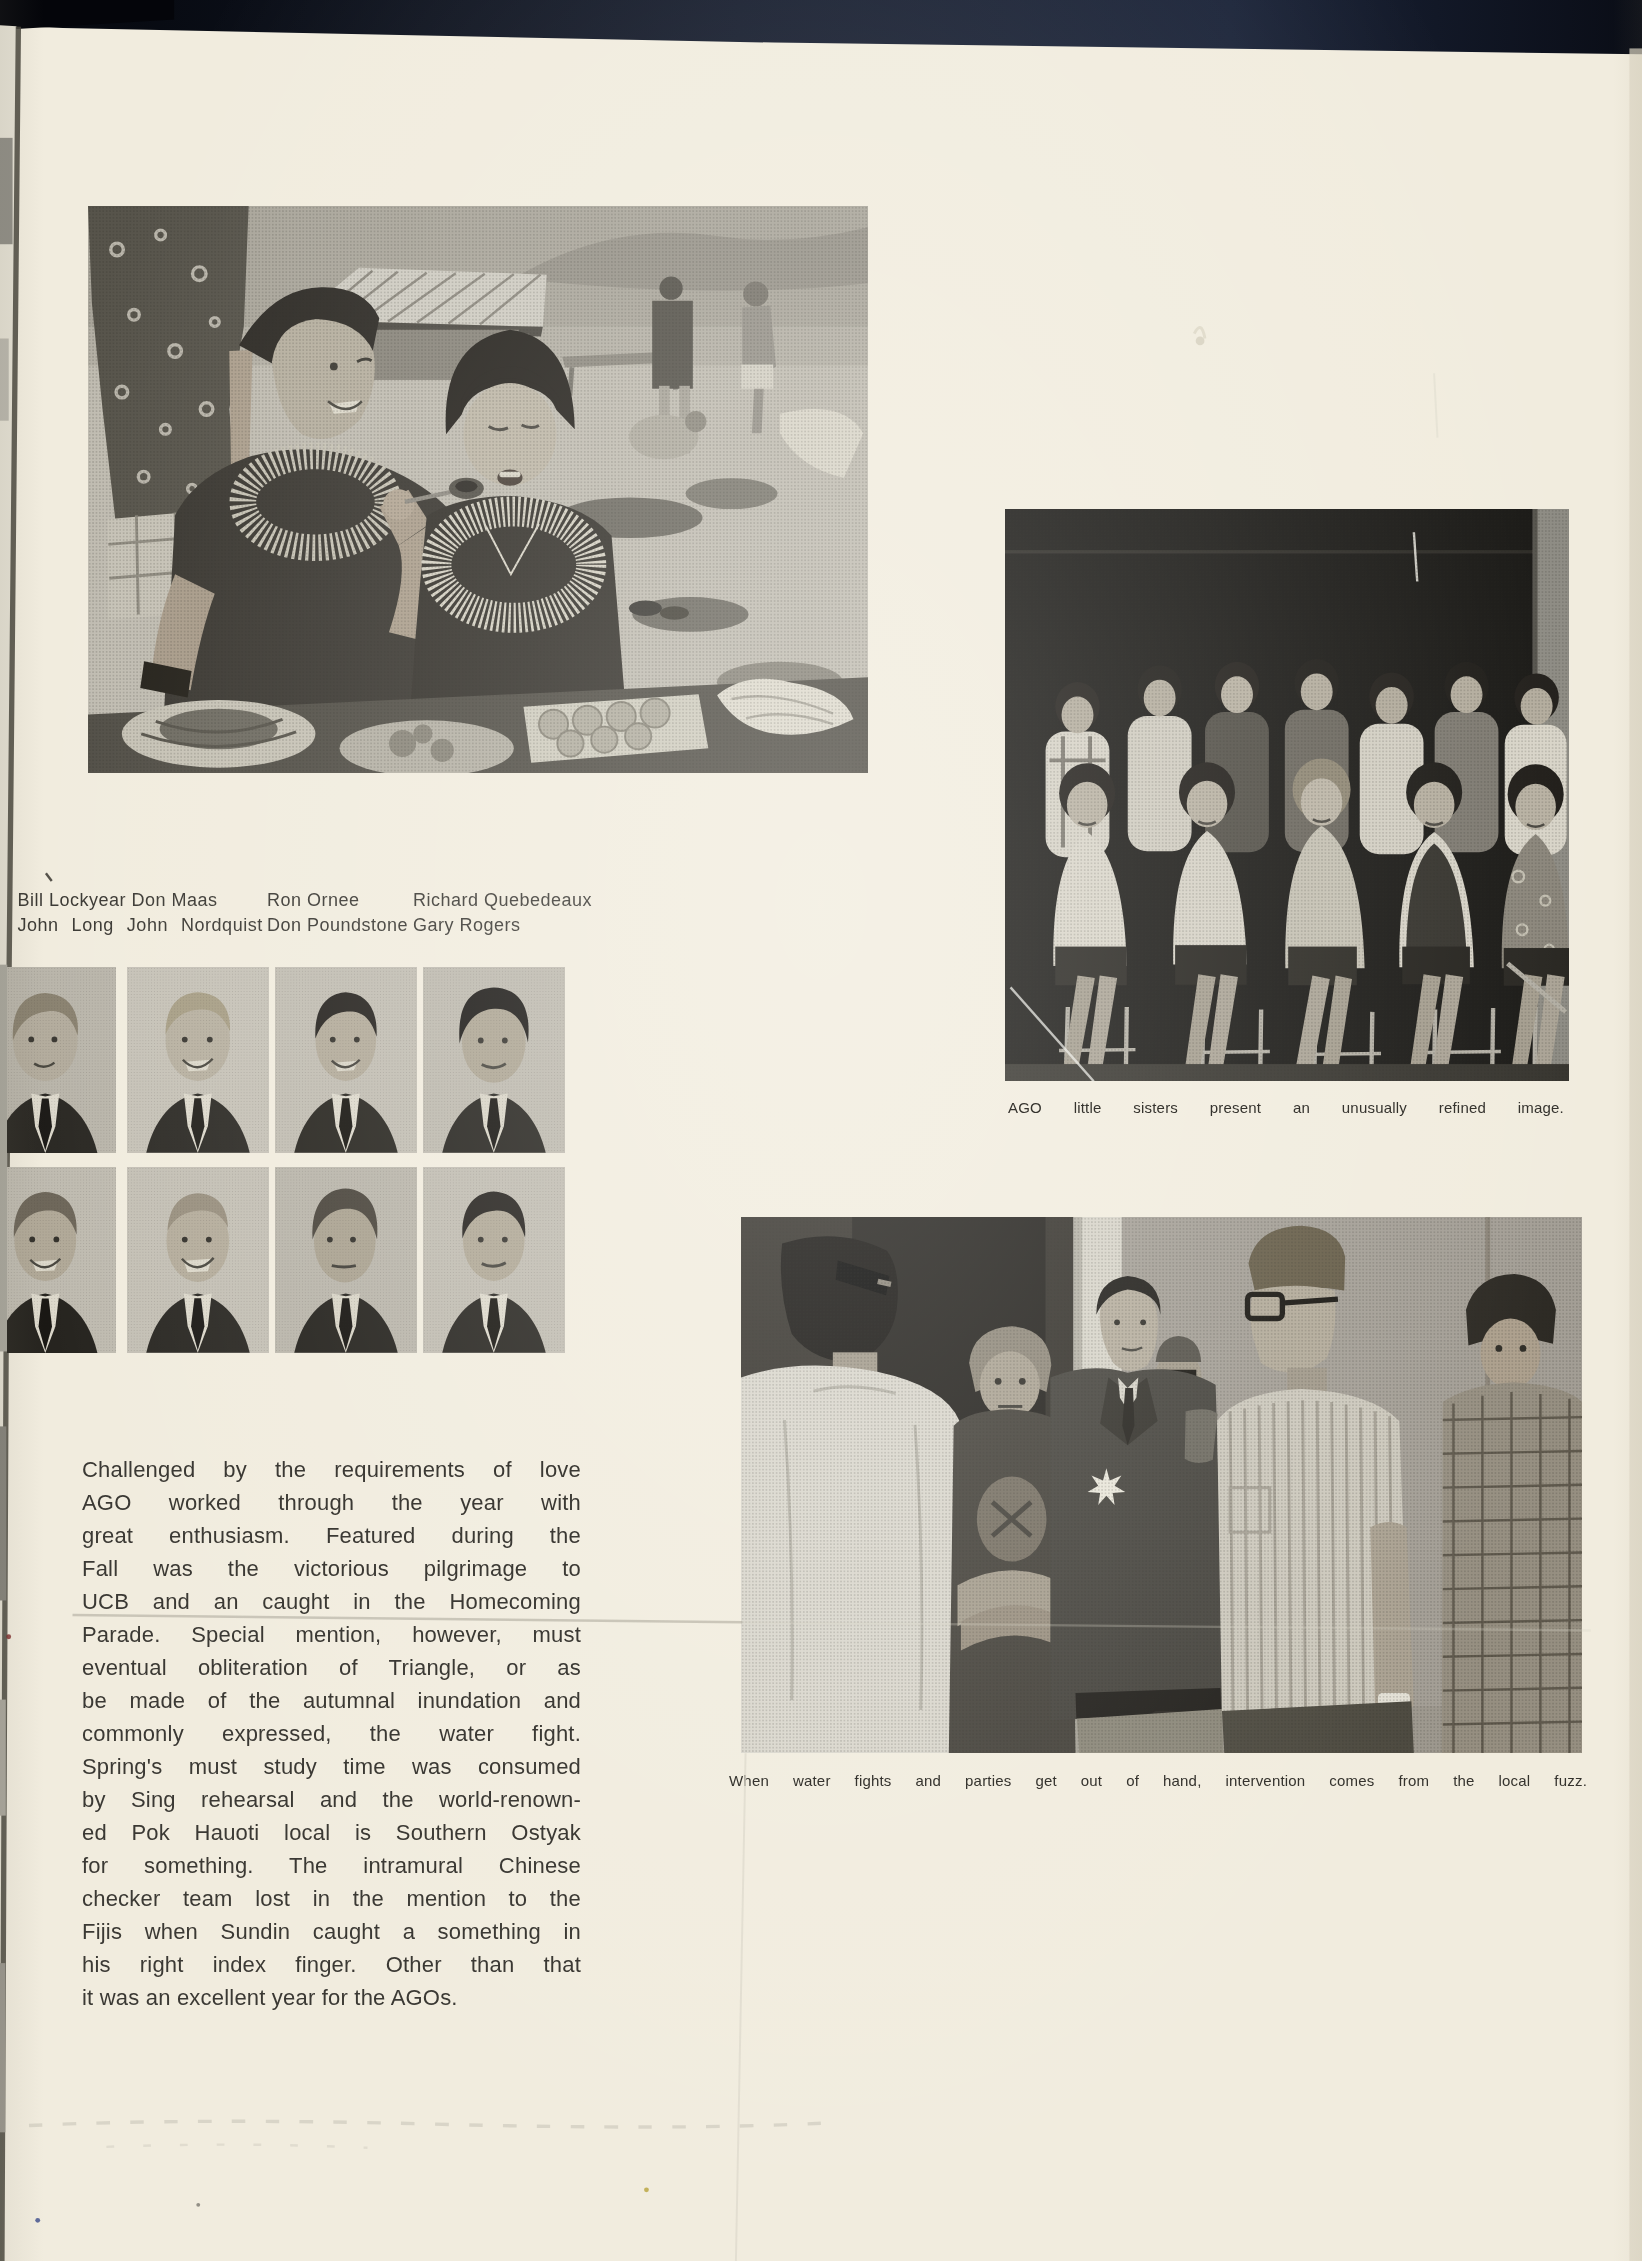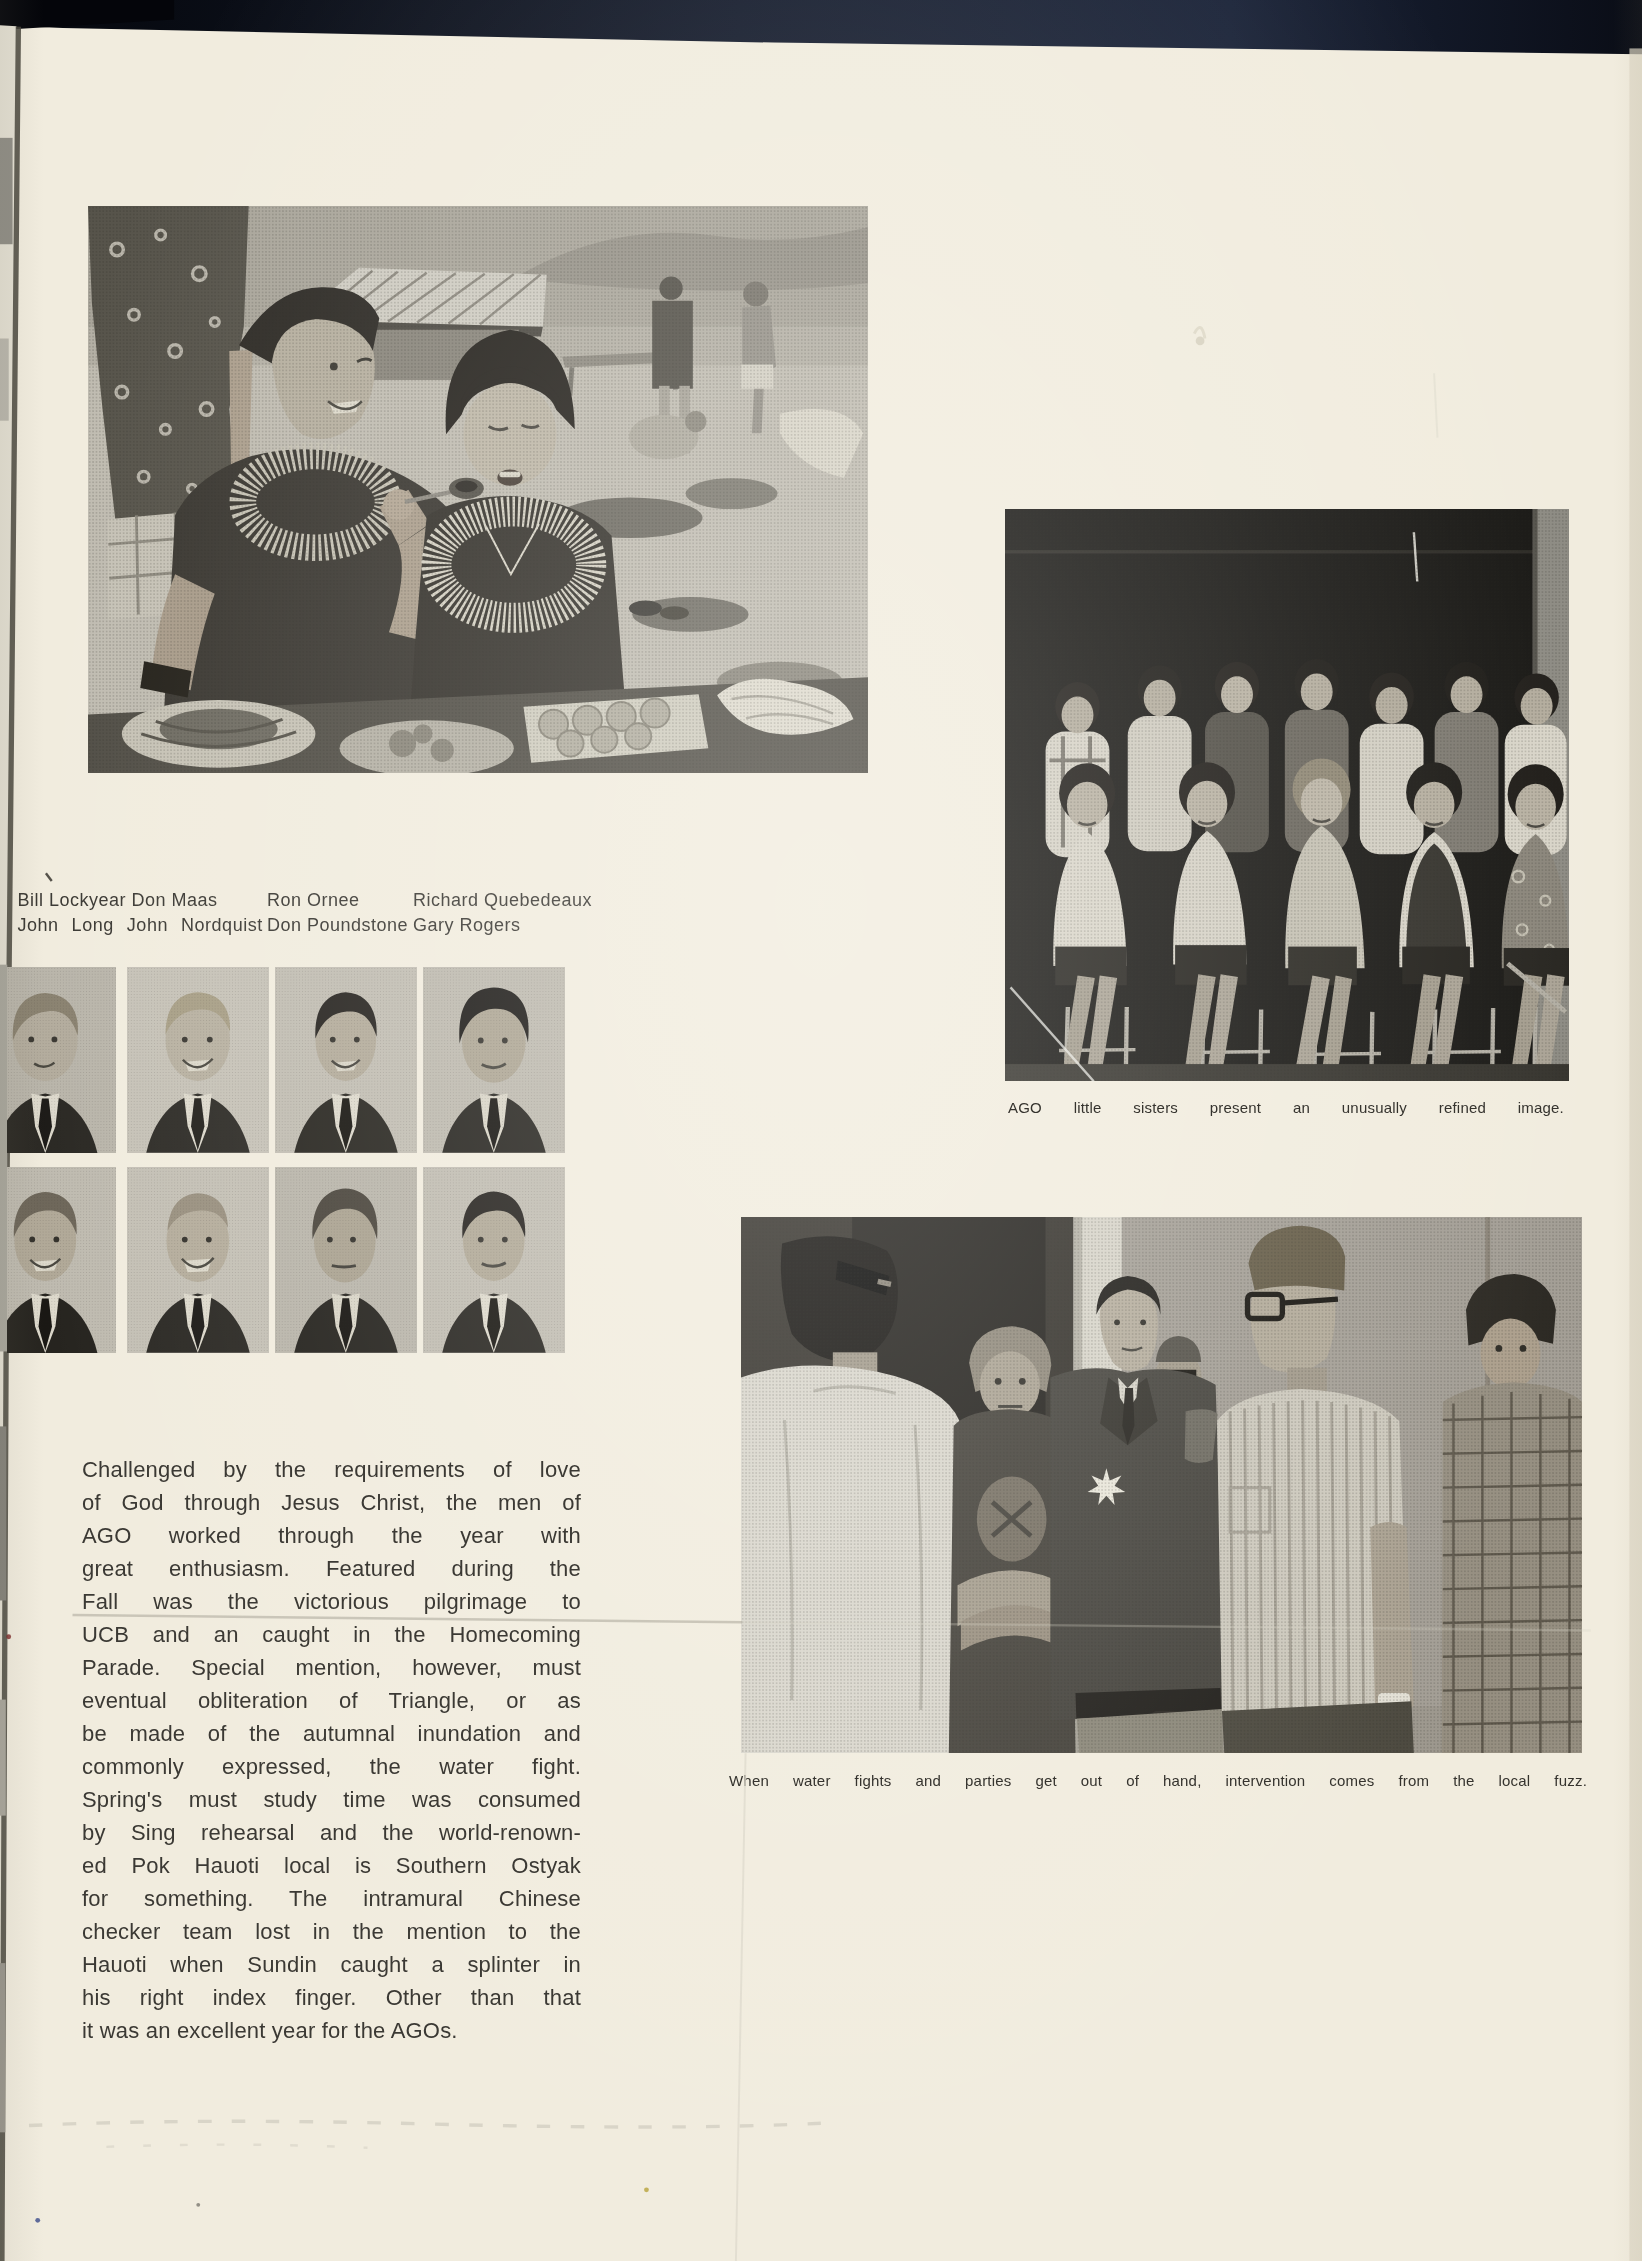--- a/index.html
+++ b/index.html
@@ -496,35 +496,34 @@
     </svg>
   </div>
 
   <div class="caption cap-police">
     <span>When water fights and parties get out of hand, intervention comes from the local fuzz.</span>
   </div>
 
   <div class="body-text">
 
   <div class="body-line">Challenged by the requirements of love</div>
-      <div class="body-line">of God through Jesus Christ, the men of</div>
       <div class="body-line">AGO worked through the year with</div>
       <div class="body-line">great enthusiasm. Featured during the</div>
       <div class="body-line">Fall was the victorious pilgrimage to</div>
       <div class="body-line">UCB and an caught in the Homecoming</div>
       <div class="body-line">Parade. Special mention, however, must</div>
       <div class="body-line">eventual obliteration of Triangle, or as</div>
       <div class="body-line">be made of the autumnal inundation and</div>
       <div class="body-line">commonly expressed, the water fight.</div>
       <div class="body-line">Spring's must study time was consumed</div>
       <div class="body-line">by Sing rehearsal and the world-renown-</div>
       <div class="body-line">ed Pok Hauoti local is Southern Ostyak</div>
       <div class="body-line">for something. The intramural Chinese</div>
       <div class="body-line">checker team lost in the mention to the</div>
-      <div class="body-line">Hauoti when Sundin caught a splinter in</div>
+      <div class="body-line">Fijis when Sundin caught a something in</div>
       <div class="body-line">his right index finger. Other than that</div>
       <div class="body-line">it was an excellent year for the AGOs.</div>
     </div>
 
   <svg class="overlay" width="1642" height="2261" viewBox="0 0 3396 4676">
     <path d="M150,3340 L1535,3355" stroke="#a9a699" stroke-width="5" fill="none" opacity="0.55"></path>
     <path d="M1535,3355 L3290,3372" stroke="#d8d4c8" stroke-width="5" fill="none" opacity="0.3"></path>
     <path d="M1542,3626 L1522,4676" stroke="#ddd9cc" stroke-width="4" fill="none" opacity="0.7"></path>
     <path d="M2090,2042 L2262,2236" stroke="#efefea" stroke-width="5" fill="none" opacity="0.75"></path>
     <path d="M2966,772 L2973,905" stroke="#e6e2d5" stroke-width="4" fill="none" opacity="0.9"></path>

